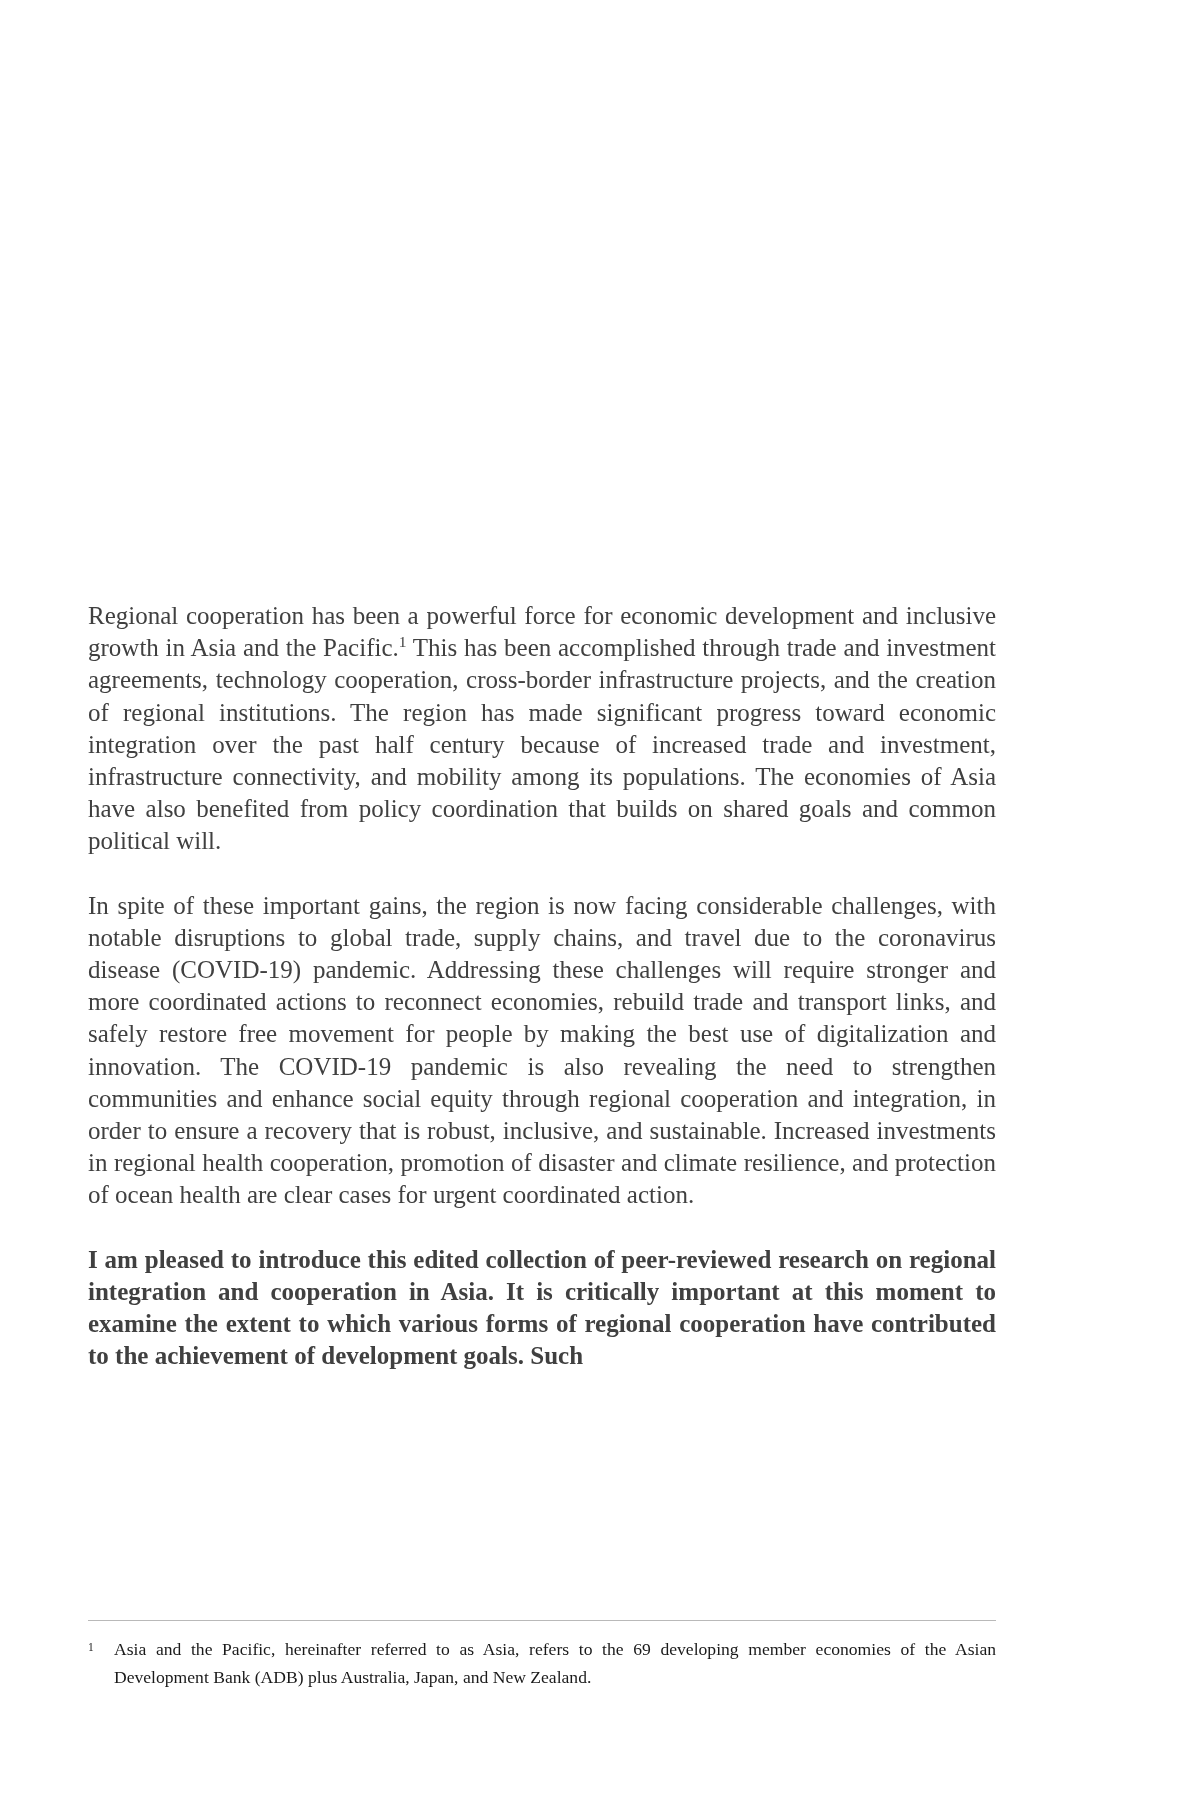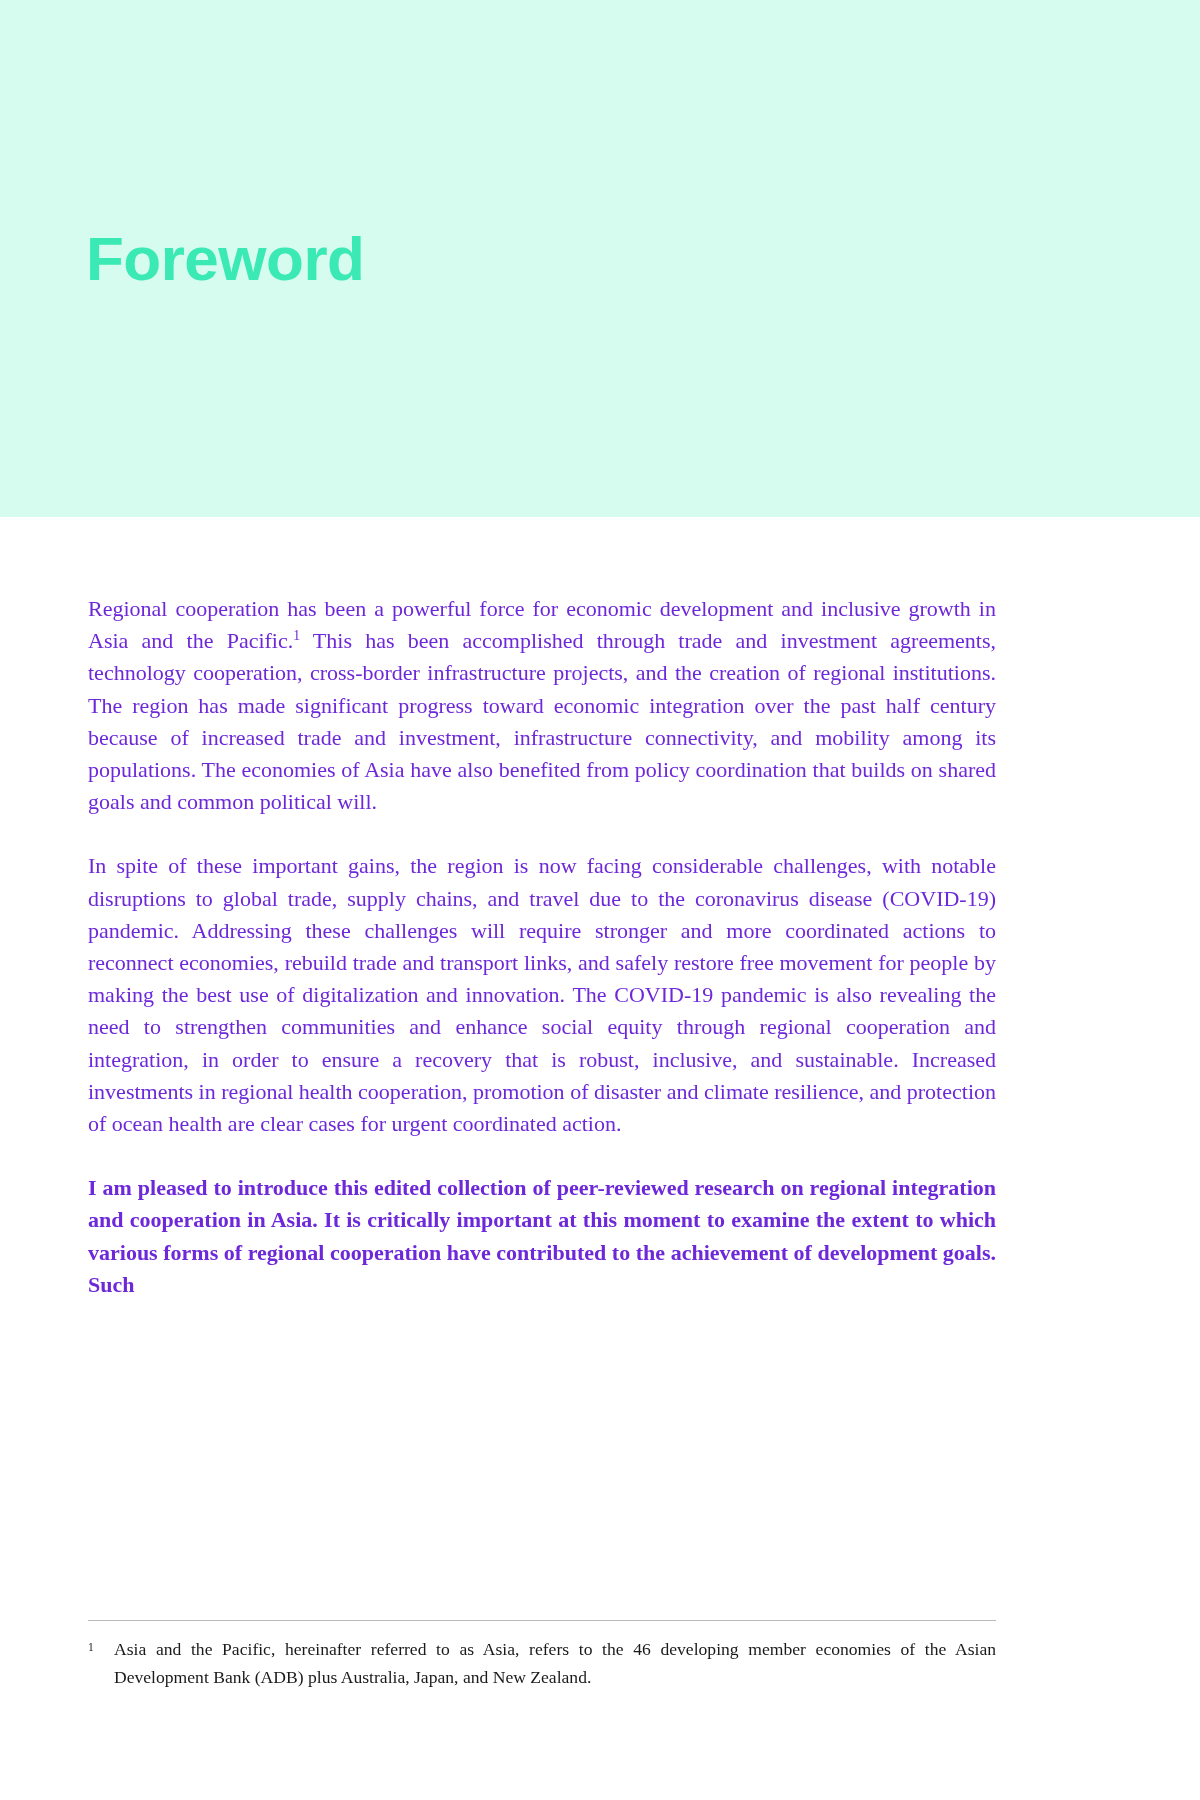--- a/index.html
+++ b/index.html
@@ -47,25 +47,25 @@
 
   
   .body-col {
     position: absolute;
     left: 88px;
     top: 592px;
     width: 908px;
   }
 
   .para {
-    margin: 1px 0 32px 0;
+    margin: 8px 0 32px 0;
     font-family: "Liberation Serif", serif;
-    font-size: 22px;
+    font-size: 25px;
     line-height: 32.2px;
-    color: #6d28d9;
+    color: #404040;
     text-align: justify;
     text-justify: inter-word;
     -webkit-hyphens: none;
     hyphens: none;
   }
   .para:last-child { margin-bottom: 0; font-weight: bold; }
 
   sup.fn-ref {
     font-size: 0.62em;
     vertical-align: super;
@@ -110,35 +110,32 @@
     flex: 1 1 auto;
     text-align: justify;
     text-justify: inter-word;
   }
 </style>
 </head>
 <body>
 
 <div class="page">
 
-  <div class="banner">
-    <div class="chapter-title">Foreword</div>
-  </div>
 
   <div class="body-col">
 
     <p class="para"><span>Regional cooperation has been a powerful force for economic development and inclusive growth in Asia and the Pacific.</span><sup class="fn-ref">1</sup><span> This has been accomplished through trade and investment agreements, technology cooperation, cross-border infrastructure projects, and the creation of regional institutions. The region has made significant progress toward economic integration over the past half century because of increased trade and investment, infrastructure connectivity, and mobility among its populations. The economies of Asia have also benefited from policy coordination that builds on shared goals and common political will.</span></p>
 
     <p class="para">In spite of these important gains, the region is now facing considerable challenges, with notable disruptions to global trade, supply chains, and travel due to the coronavirus disease (COVID-19) pandemic. Addressing these challenges will require stronger and more coordinated actions to reconnect economies, rebuild trade and transport links, and safely restore free movement for people by making the best use of digitalization and innovation. The COVID-19 pandemic is also revealing the need to strengthen communities and enhance social equity through regional cooperation and integration, in order to ensure a recovery that is robust, inclusive, and sustainable. Increased investments in regional health cooperation, promotion of disaster and climate resilience, and protection of ocean health are clear cases for urgent coordinated action.</p>
 
     <p class="para">I am pleased to introduce this edited collection of peer-reviewed research on regional integration and cooperation in Asia. It is critically important at this moment to examine the extent to which various forms of regional cooperation have contributed to the achievement of development goals. Such</p>
 
   </div>
 
   <div class="footnote-area">
     <hr class="footnote-rule">
     <div class="footnote">
       <span class="footnote-marker">1</span>
-      <span class="footnote-text">Asia and the Pacific, hereinafter referred to as Asia, refers to the 46 developing member economies of the Asian Development Bank (ADB) plus Australia, Japan, and New Zealand.</span>
+      <span class="footnote-text">Asia and the Pacific, hereinafter referred to as Asia, refers to the 69 developing member economies of the Asian Development Bank (ADB) plus Australia, Japan, and New Zealand.</span>
     </div>
   </div>
 
 </div>
 
 </body></html>

